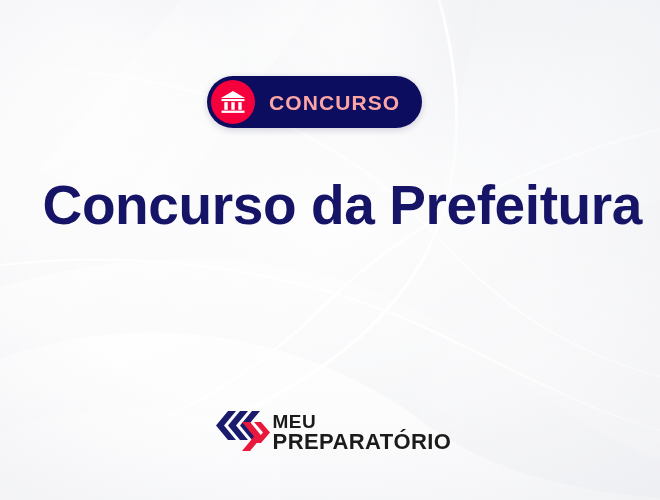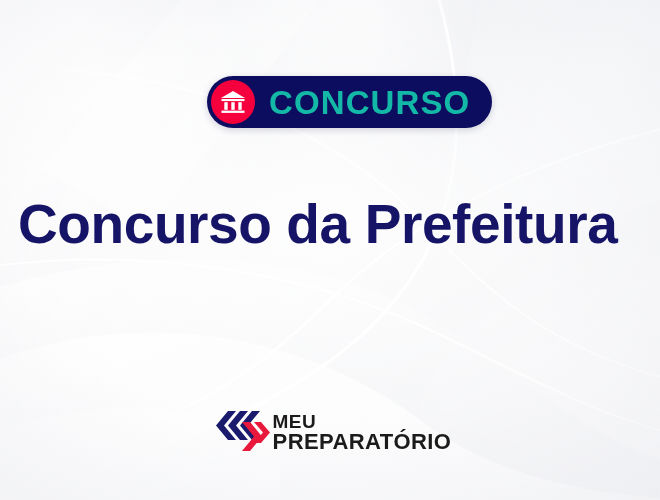--- a/index.html
+++ b/index.html
@@ -56,36 +56,36 @@
     height: 44px;
     border-radius: 50%;
     background: #f5003c;
     display: flex;
     align-items: center;
     justify-content: center;
     flex: 0 0 auto;
   }
   .badge-icon-wrap svg { display: block; }
   .badge-label {
-    color: #14b8a6;
-    font-size: 33px;
+    color: #fca5a5;
+    font-size: 21px;
     font-weight: 700;
     letter-spacing: 1.1px;
     margin-left: 14px;
     line-height: 1;
     white-space: nowrap;
   }
 
   
   .headline {
     position: absolute;
     left: 0;
     right: 0;
-    top: 195px;
-    text-align: left;
+    top: 176px;
+    text-align: right;
     color: #161466;
     font-size: 55px;
     font-weight: 700;
     line-height: 1.07;
     letter-spacing: -0.4px;
     padding: 0 18px;
     box-sizing: border-box;
   }
 
   

